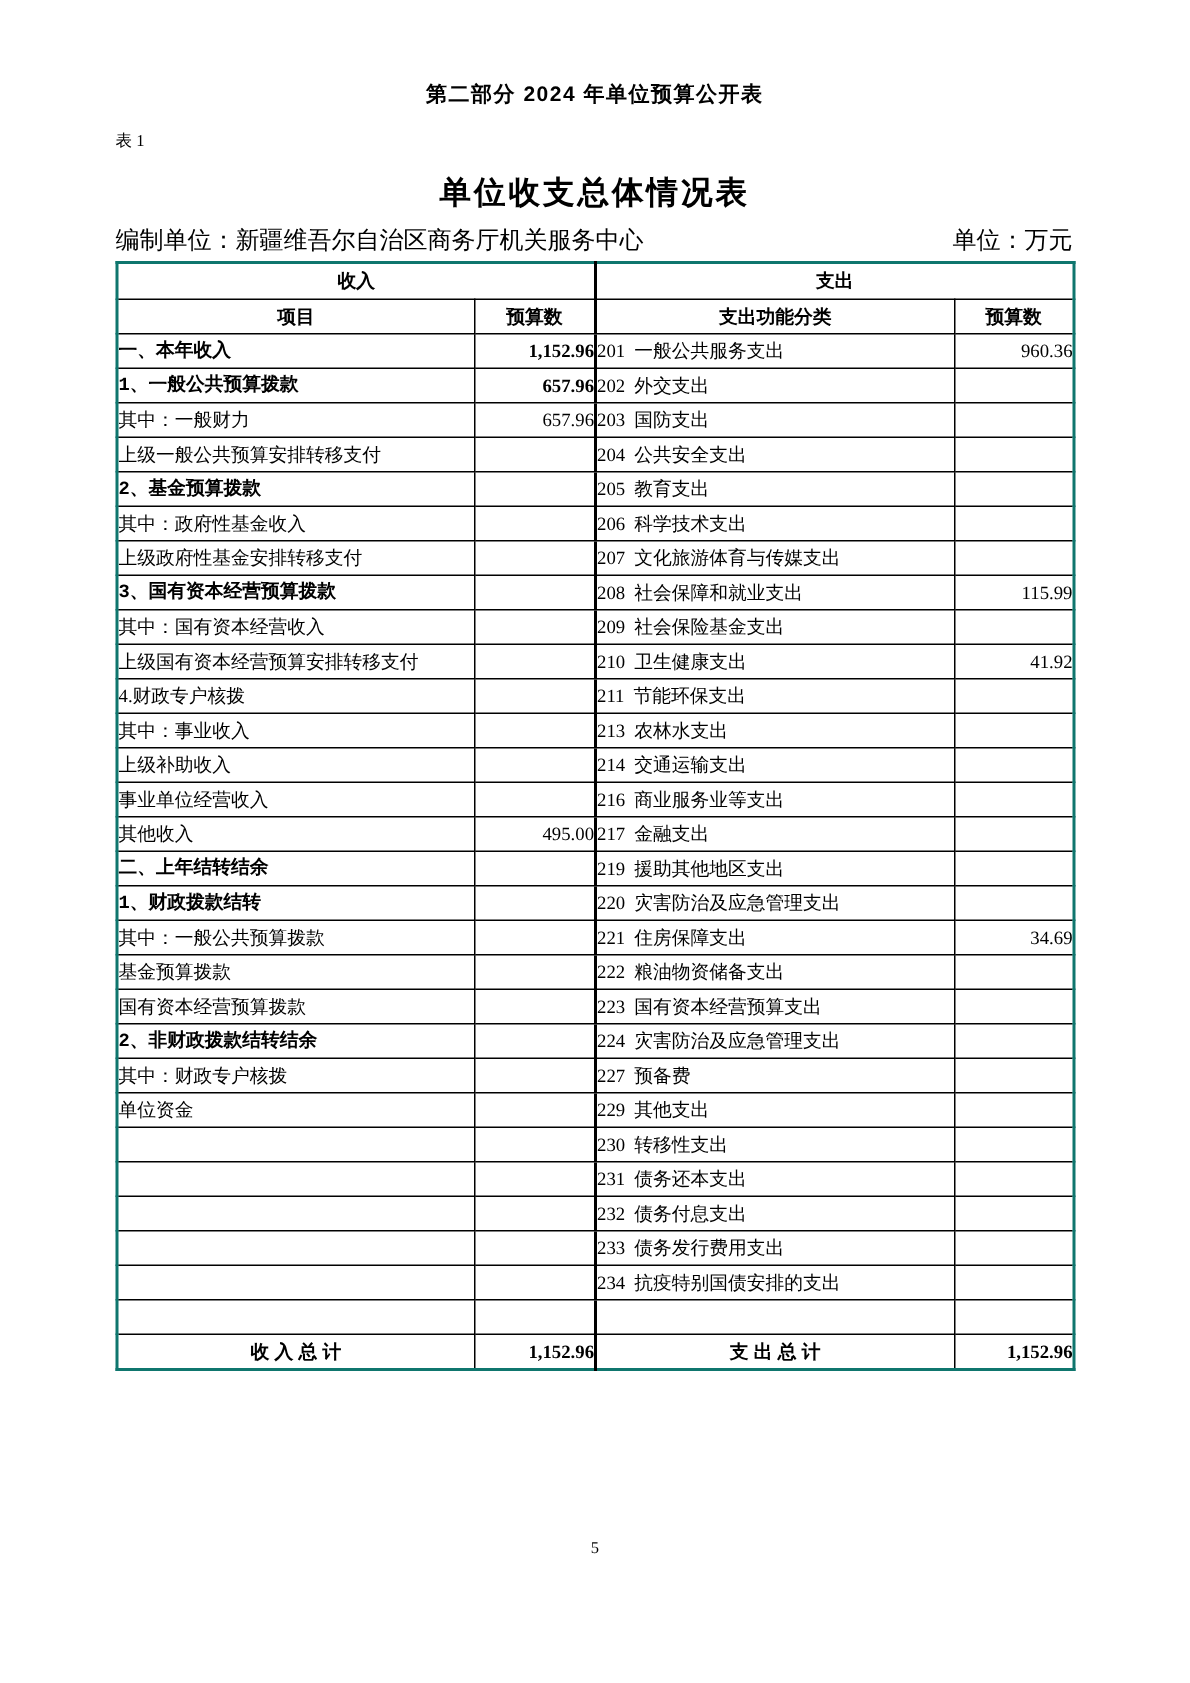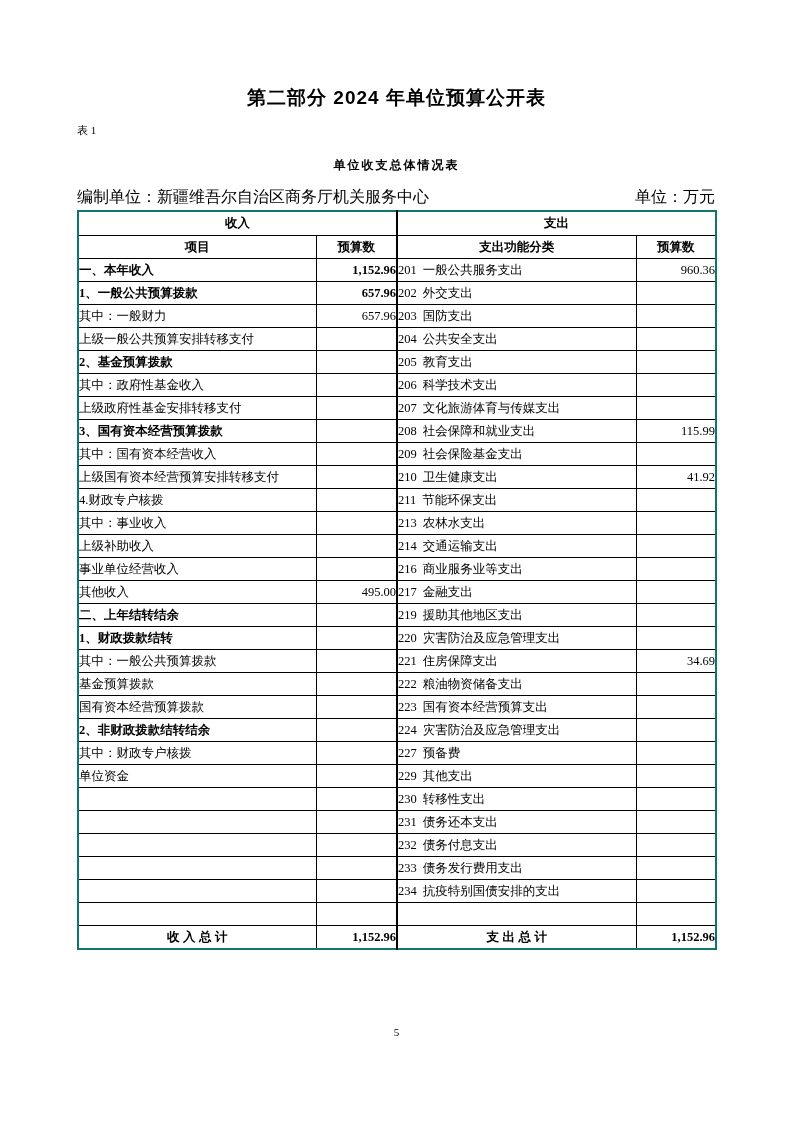--- a/index.html
+++ b/index.html
@@ -1,28 +1,28 @@
 <!DOCTYPE html>
 <html><head>
 <meta charset="utf-8">
 <style>
   html,body{margin:0;padding:0;background:#ffffff;}
   body{width:793px;height:1122px;font-family:"Liberation Serif","DejaVu Serif",serif;color:#000;}
   .page{position:relative;width:793px;height:1122px;overflow:hidden;}
 
   .part-title{
-    margin:0;padding-top:84px;text-align:center;
+    margin:0;padding-top:48px;text-align:center;
     font-family:"Liberation Sans","DejaVu Sans",sans-serif;
-    font-size:19px;line-height:28px;font-weight:700;letter-spacing:1px;
+    font-size:14px;line-height:28px;font-weight:700;letter-spacing:1px;
   }
   .table-label{margin-top:10px;margin-left:77px;font-size:11px;line-height:16px;}
   .table-title{
     margin:16px 0 0 0;text-align:center;
     font-family:"Liberation Sans","DejaVu Sans",sans-serif;
-    font-size:12px;line-height:22px;font-weight:700;letter-spacing:2px;
+    font-size:21px;line-height:22px;font-weight:700;letter-spacing:2px;
   }
   .meta{
     width:638px;margin:13px 0 0 77px;display:flex;justify-content:space-between;
     font-size:16px;line-height:16px;
   }
 
   table.budget{
     width:638px;margin:5px 0 0 77px;border-collapse:collapse;table-layout:fixed;
     border:2px solid #0f766e;
   }
@@ -37,21 +37,21 @@
     font-family:"Liberation Sans","DejaVu Sans",sans-serif;
     font-weight:700;text-align:center;font-size:12.5px;
   }
   tbody td, tfoot td{height:22px;vertical-align:middle;}
   td.label{text-align:left;padding-left:3px;}
   td.ind{padding-left:42px;}
   td.num{
     text-align:right;padding-right:3px;
     font-family:"Liberation Serif","DejaVu Serif",serif;font-size:12.5px;
   }
-  .b{font-family:Liberation Serif, serif;font-weight:700;}
+  .b{font-family:Liberation Mono, monospace;font-weight:700;}
   .nb{font-weight:700;}
   .exp-code{display:inline-block;margin-right:6px;}
   tfoot td.c{
     text-align:center;font-family:"Liberation Sans","DejaVu Sans",sans-serif;font-weight:700;
   }
   tfoot td.num{font-weight:700;}
 
   .pageno{position:absolute;top:1026px;left:0;width:100%;text-align:center;font-size:11px;}
 </style>
 </head>

